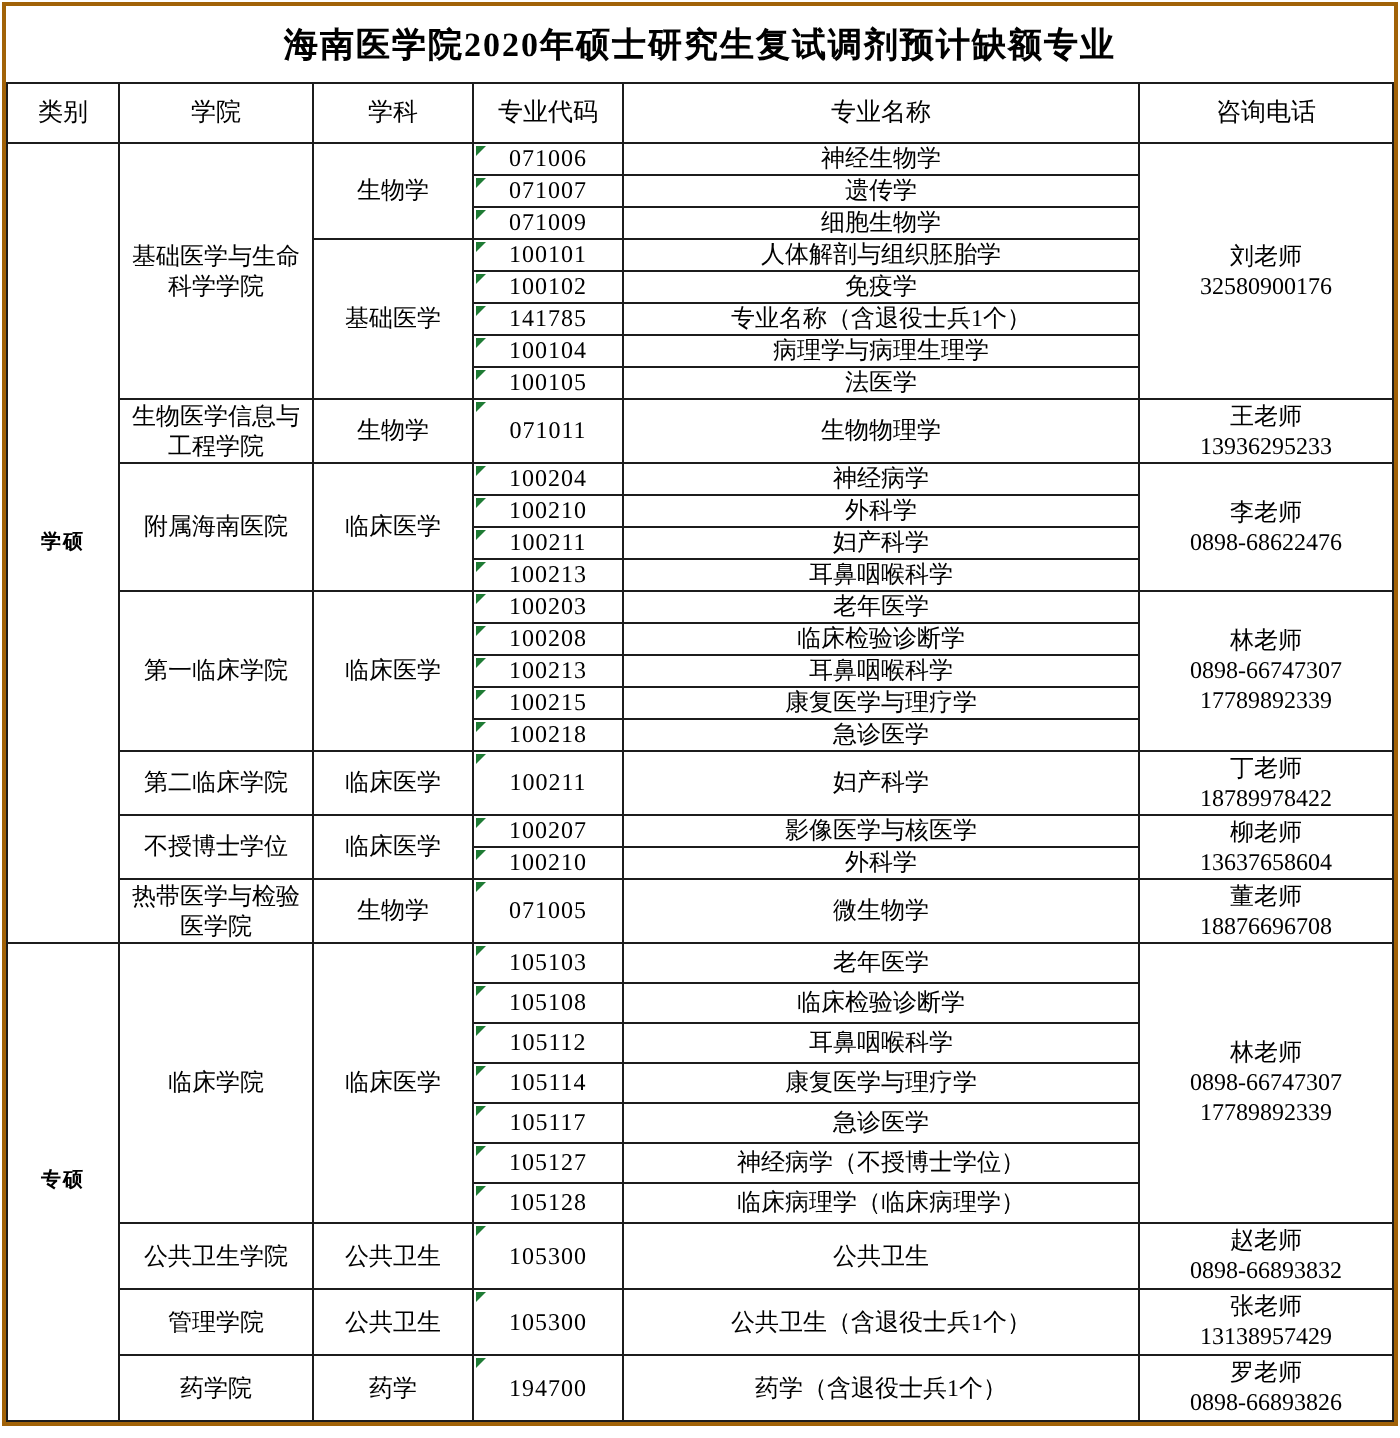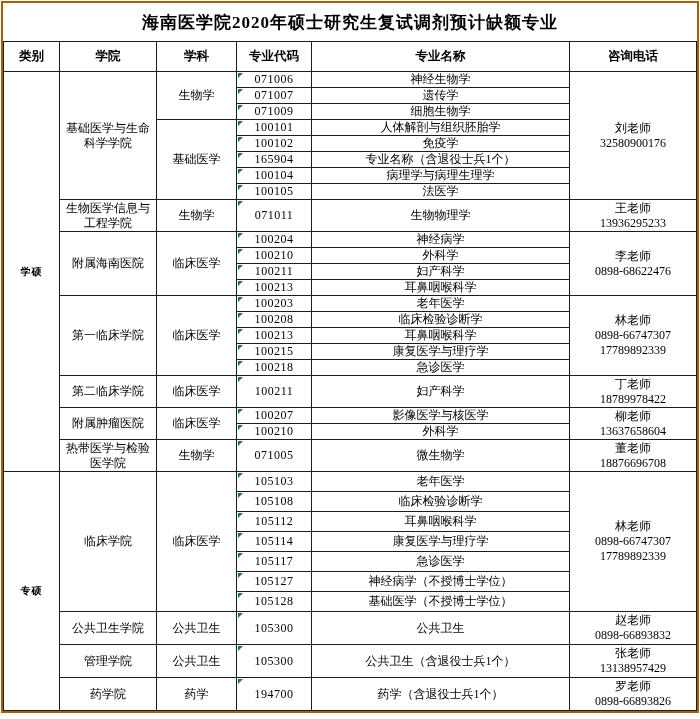--- a/index.html
+++ b/index.html
@@ -30,21 +30,21 @@
     text-align: center;
     vertical-align: middle;
     font-size: 12px;
     line-height: 1.2;
     padding: 0 2px;
     overflow: hidden;
     font-weight: normal;
     word-break: break-all;
   }
   .vacancy thead tr { height: 30px; }
-  .vacancy thead th { font-weight: bold; font-size: 12.5px; }
+  .vacancy thead th { font-weight: normal; font-size: 12.5px; }
   tr.s1 { height: 16px; }
   tr.s1.tall { height: 32px; margin-top: 32px; }
   tr.s2 { height: 20px; }
   tr.s2.tall { height: 33px; }
   th.category { font-weight: bold; font-size: 10px; letter-spacing: 1px; }
   td.code { position: relative; letter-spacing: 0.5px; }
   td.code::before {
     content: "";
     position: absolute;
     top: 1px;
@@ -102,21 +102,21 @@
         <tr class="s1">
           <td rowspan="5" class="discipline">基础医学</td>
           <td class="code">100101</td>
           <td class="major">人体解剖与组织胚胎学</td>
         </tr>
         <tr class="s1">
           <td class="code">100102</td>
           <td class="major">免疫学</td>
         </tr>
         <tr class="s1">
-          <td class="code">165904</td>
+          <td class="code">141785</td>
           <td class="major">专业名称（含退役士兵1个）</td>
         </tr>
         <tr class="s1">
           <td class="code">100104</td>
           <td class="major">病理学与病理生理学</td>
         </tr>
         <tr class="s1">
           <td class="code">100105</td>
           <td class="major">法医学</td>
         </tr>
@@ -183,21 +183,21 @@
           <td class="college">第二临床学院</td>
           <td class="discipline">临床医学</td>
           <td class="code">100211</td>
           <td class="major">妇产科学</td>
           <td class="contact">
             <div>丁老师</div>
             <div>18789978422</div>
           </td>
         </tr>
         <tr class="s1">
-          <td rowspan="2" class="college">附属肿瘤医院</td>
+          <td rowspan="2" class="college">不授博士学位</td>
           <td rowspan="2" class="discipline">临床医学</td>
           <td class="code">100207</td>
           <td class="major">影像医学与核医学</td>
           <td rowspan="2" class="contact">
             <div>柳老师</div>
             <div>13637658604</div>
           </td>
         </tr>
         <tr class="s1">
           <td class="code">100210</td>
@@ -240,21 +240,21 @@
         <tr class="s2">
           <td class="code">105117</td>
           <td class="major">急诊医学</td>
         </tr>
         <tr class="s2">
           <td class="code">105127</td>
           <td class="major">神经病学（不授博士学位）</td>
         </tr>
         <tr class="s2">
           <td class="code">105128</td>
-          <td class="major">基础医学（不授博士学位）</td>
+          <td class="major">临床病理学（临床病理学）</td>
         </tr>
         <tr class="s2 tall">
           <td class="college">公共卫生学院</td>
           <td class="discipline">公共卫生</td>
           <td class="code">105300</td>
           <td class="major">公共卫生</td>
           <td class="contact">
             <div>赵老师</div>
             <div>0898-66893832</div>
           </td>

